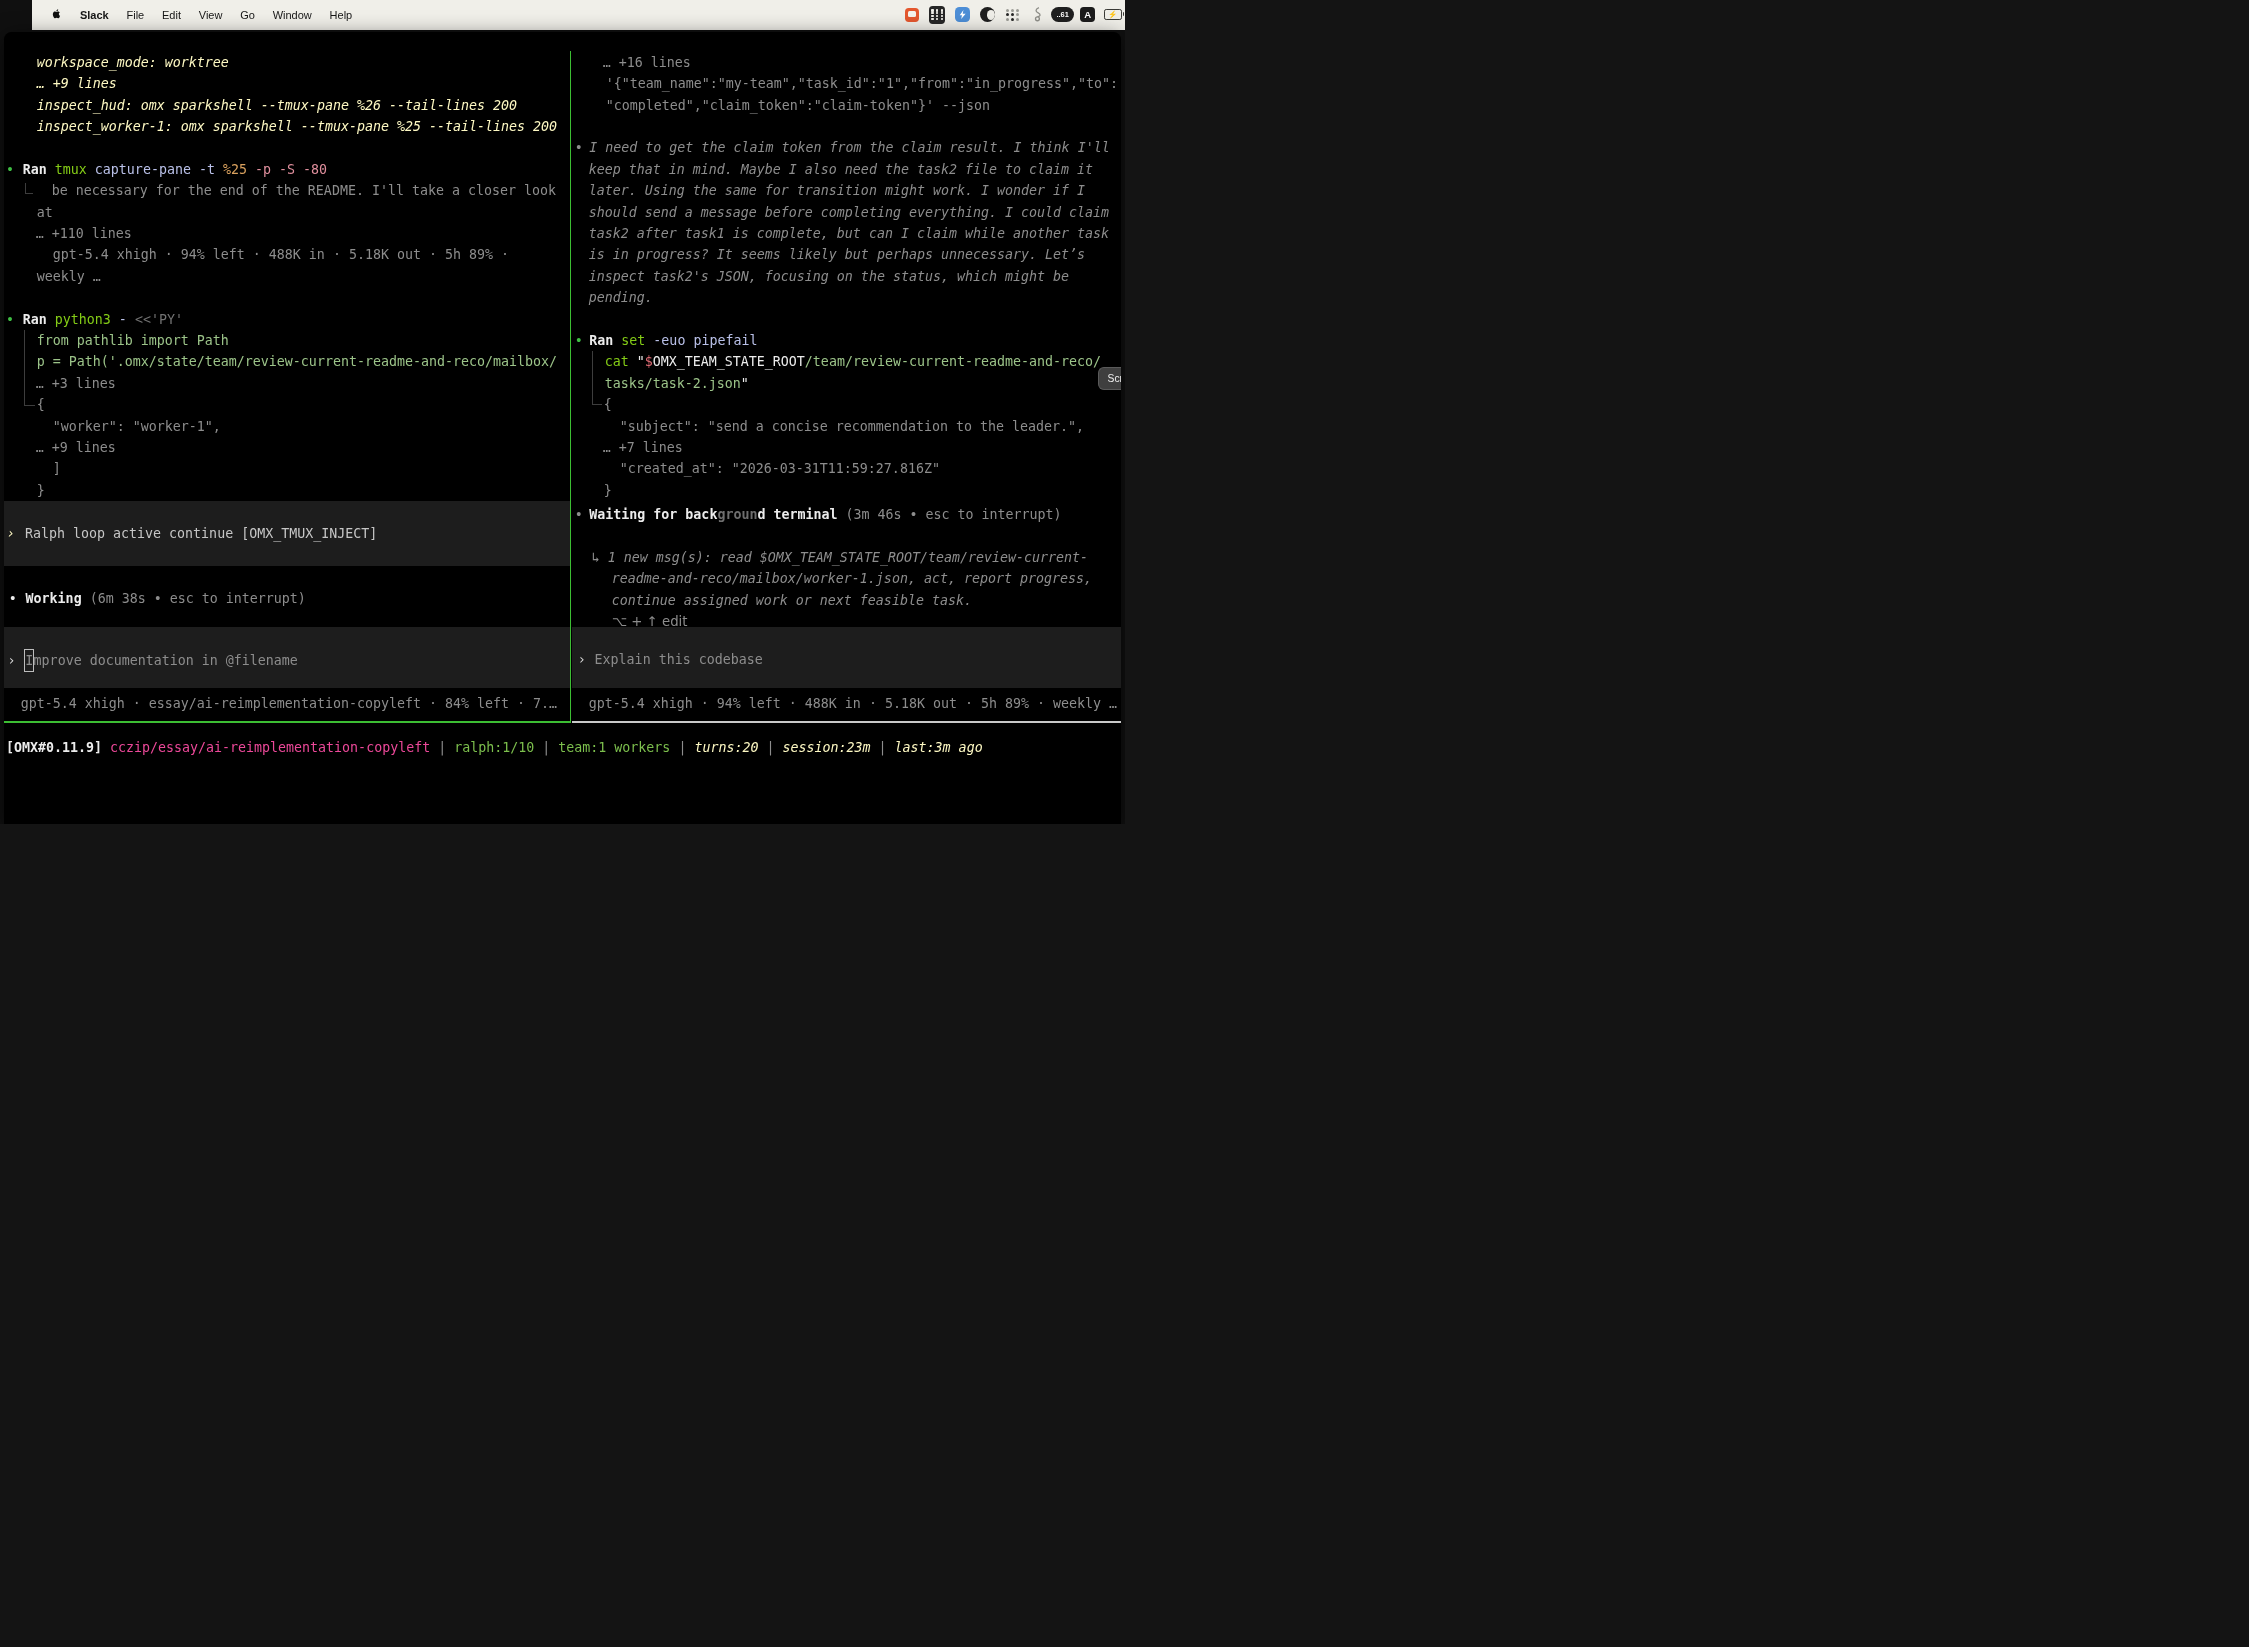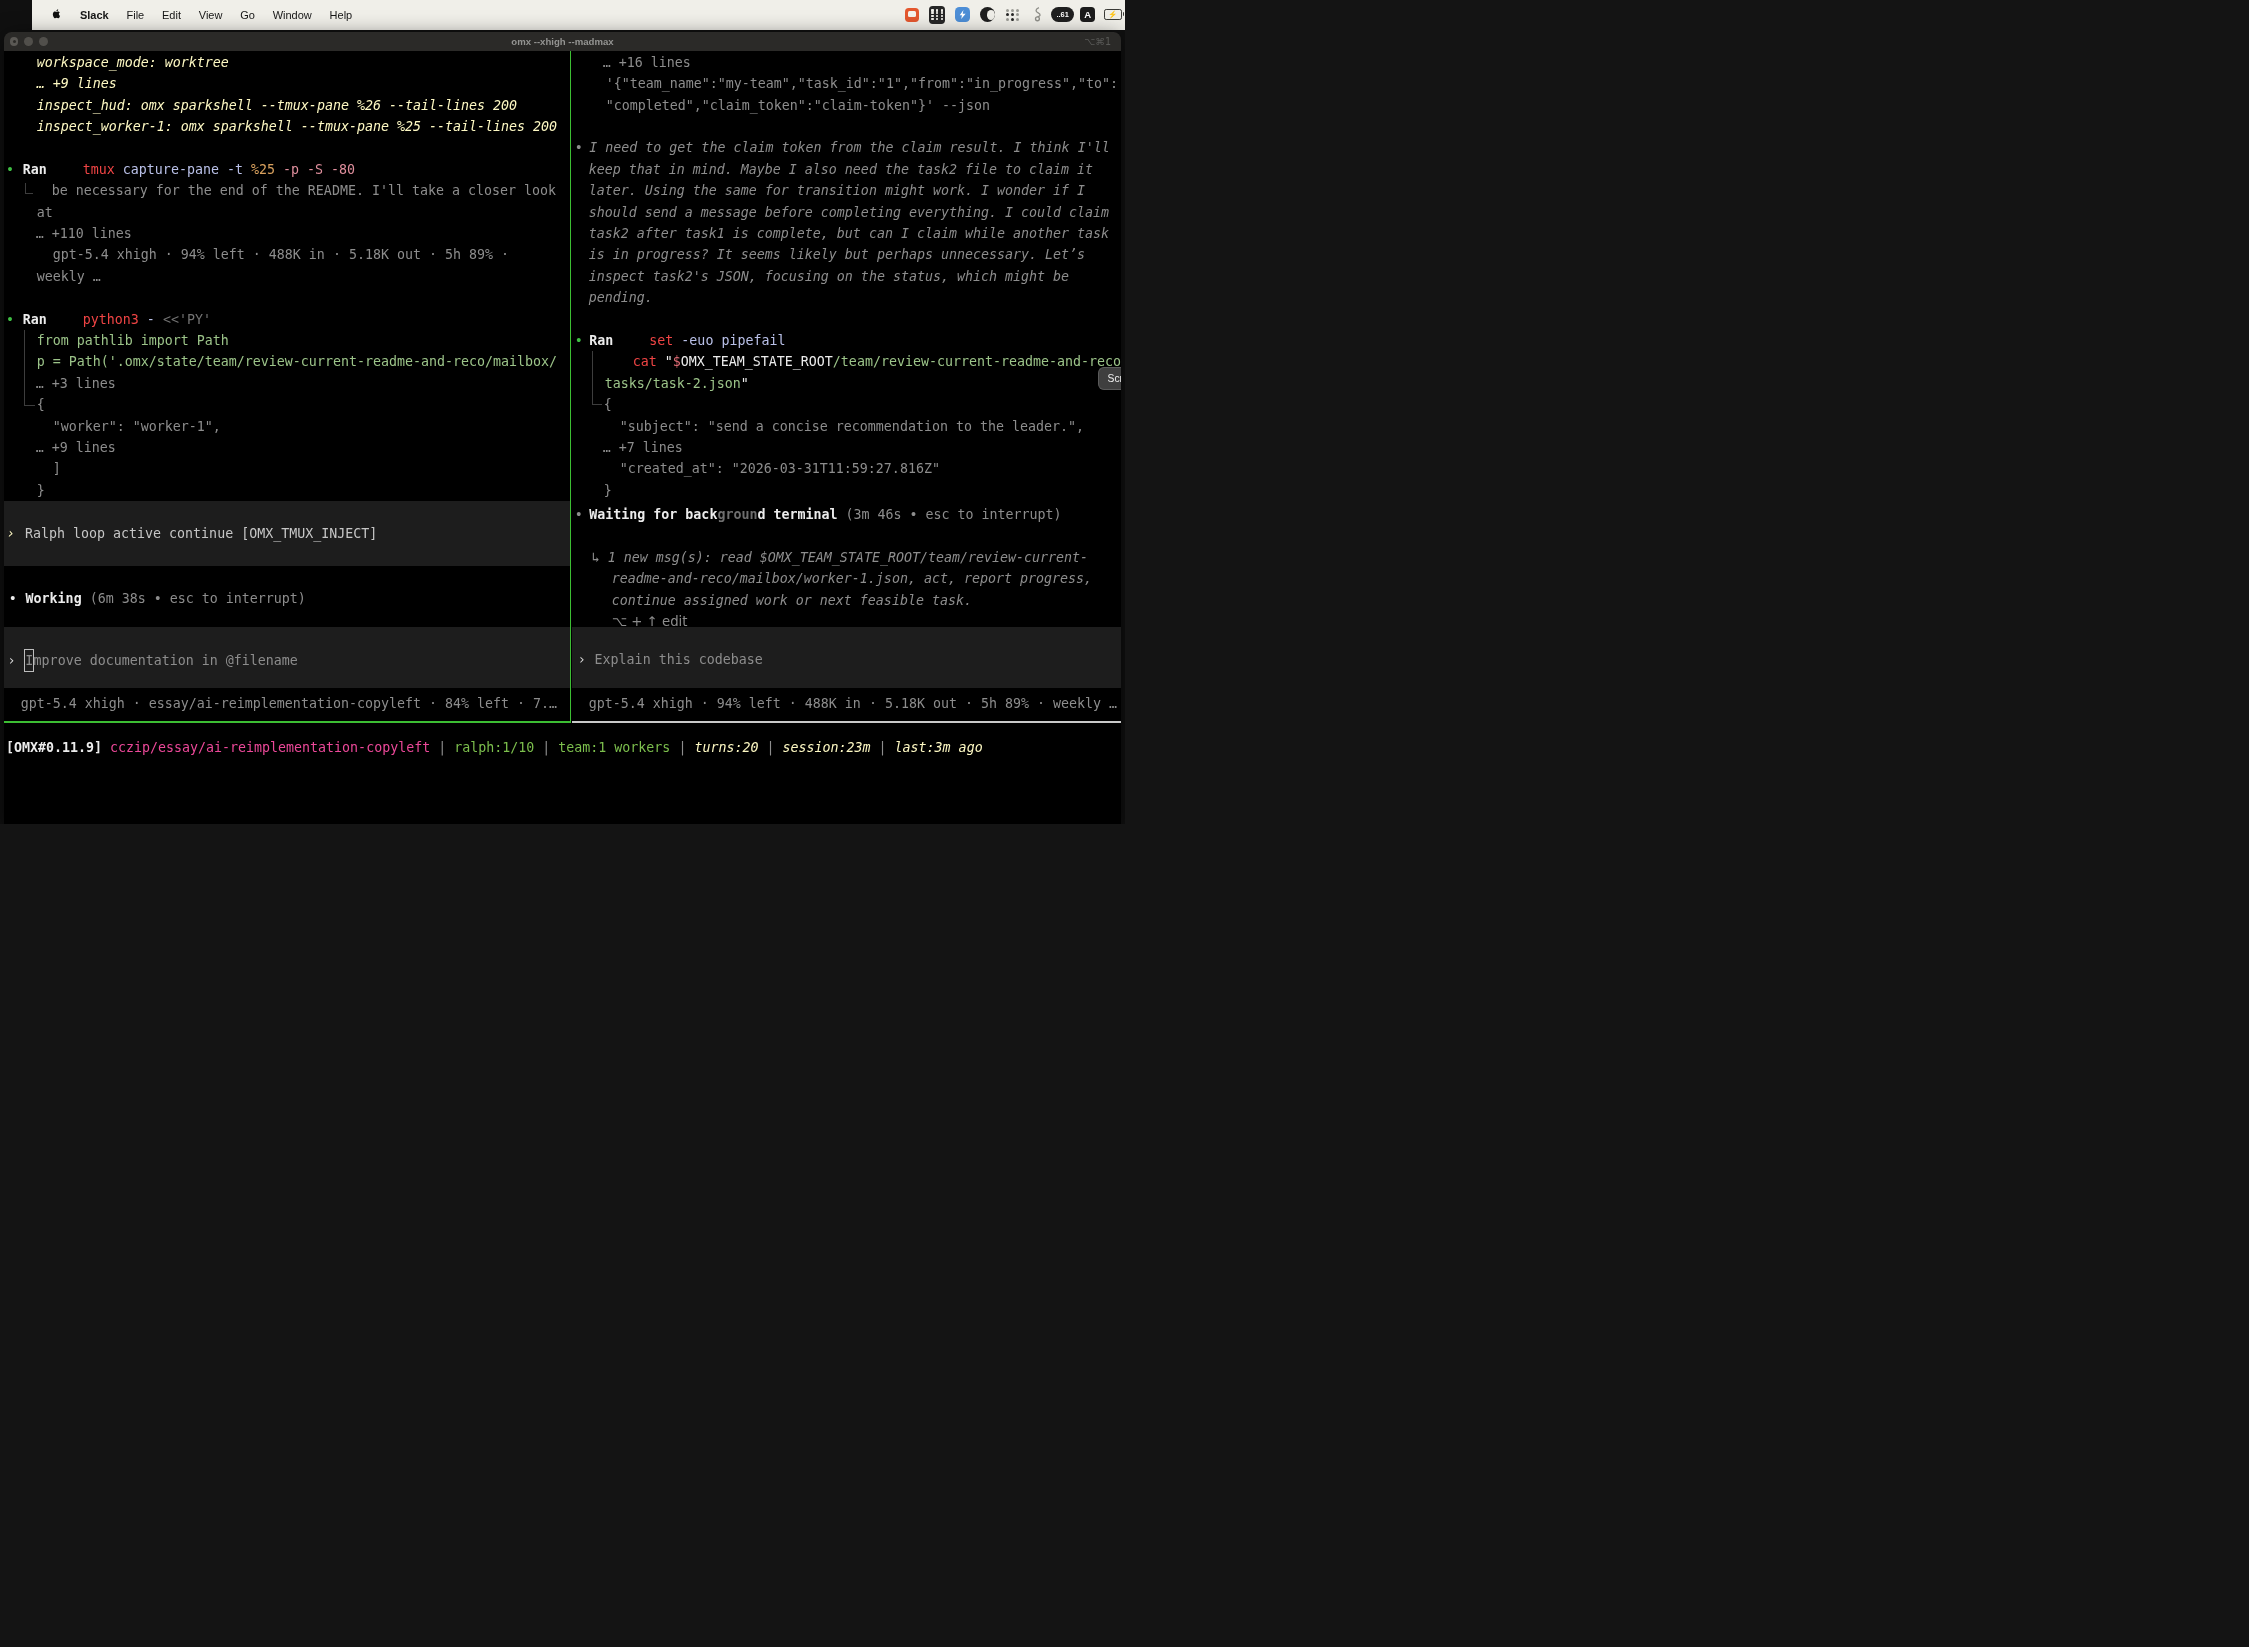--- a/index.html
+++ b/index.html
@@ -36,21 +36,21 @@
   .light.dot:after{content:"";position:absolute;left:3px;top:3px;width:3px;height:3px;border-radius:50%;background:#2b2a28;}
   .wtitle{margin:0 auto;color:#949492;font-size:9.6px;font-weight:700;}
   .wshort{position:absolute;right:10.3px;color:#595957;font-size:9.6px;font-family:"DejaVu Sans",sans-serif;}
   
   .term{position:absolute;left:0;right:0;top:19px;bottom:0;background:#000;overflow:hidden;}
   .t-row{position:absolute;white-space:pre;font-family:"DejaVu Sans Mono","Liberation Mono",monospace;font-size:13.3px;line-height:21.4px;height:21.4px;color:#8d8d8d;}
   .w{color:#ececec;font-weight:700;}
   .bw{color:#ececec;}
   .dimb{color:#6e6e6e;font-weight:700;}
   .gb{color:#3fbf44;}
-  .blue{color:#ef4444;margin-left:28px;}
+  .blue{color:#84cc16;}
   .lav{color:#b9c0e8;}
   .pink{color:#e08f9d;}
   .orange{color:#d9a15e;}
   .violet{color:#737373;}
   .green{color:#9cc489;}
   .red{color:#e06c75;}
   .cyan{color:#ec4899;}
   .sgreen{color:#7cbf4d;}
   .it{font-style:italic;}
   .bright{color:#c6c6c6;}
@@ -154,29 +154,20 @@
             <path d="M1.5 4.5 C6 .5 12 .5 16.5 4.5"></path>
             <path d="M4.2 7.5 C7.2 5 10.8 5 13.8 7.5"></path>
             <path d="M6.8 10.3 C8.2 9.2 9.8 9.2 11.2 10.3"></path>
             <circle cx="9" cy="12.6" r="1" fill="#8e8e88" stroke="none"></circle>
           </svg>
         </div>
     </div>
   </div>
 
   <div class="window">
-    <div class="titlebar">
-      <div class="lights">
-        <span class="light dot"></span>
-        <span class="light"></span>
-        <span class="light"></span>
-      </div>
-      <div class="wtitle">omx --xhigh --madmax</div>
-      <div class="wshort">⌥⌘1</div>
-    </div>
 
     <div class="term">
 
       <div class="band" style="left:0;top:450px;width:566px;height:65px;"></div>
       <div class="band" style="left:0;top:576px;width:566px;height:61px;"></div>
       <div class="band" style="left:568px;right:0;top:576px;height:61px;"></div>
 
       <div class="divider" style="left:566px;top:0;height:672px;"></div>
       <div class="hborder-g" style="left:0;width:566px;top:670px;"></div>
       <div class="hborder-w" style="left:568px;right:0;top:670px;"></div>

